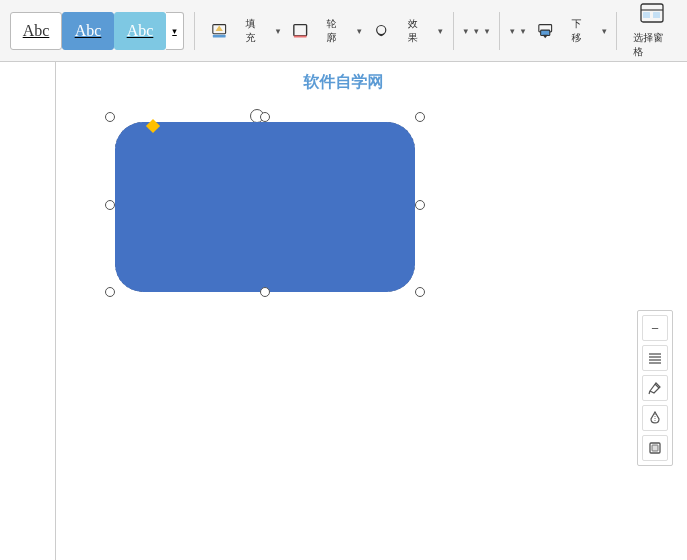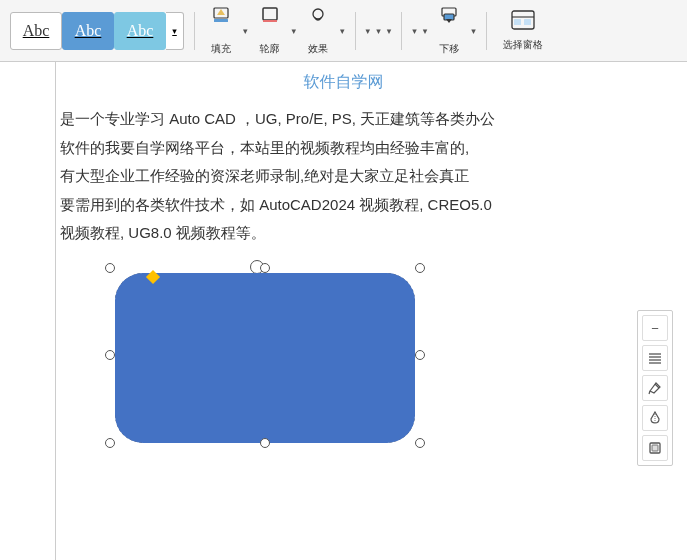--- a/index.html
+++ b/index.html
@@ -65,21 +65,21 @@
 
     .toolbar-sep {
       width: 1px;
       height: 38px;
       background: #ccc;
       margin: 0 4px;
     }
 
     .tool-icon {
       display: flex;
-      flex-direction: column;
+      flex-direction: row;
       align-items: center;
       justify-content: center;
       cursor: pointer;
       padding: 2px 6px;
       font-size: 10px;
       color: #333;
       gap: 18px;
     }
 
     .tool-icon svg {
@@ -114,22 +114,22 @@
     
     .content {
       padding: 10px 60px;
       position: relative;
     }
 
     .doc-title {
       text-align: center;
       color: #5b9bd5;
       font-size: 16px;
-      margin-bottom: 12px;
-      font-weight: normal;
+      margin-bottom: 24px;
+      font-weight: bold;
     }
 
     .doc-text {
       font-size: 15px;
       line-height: 1.9;
       color: #333;
       text-align: justify;
     }
 
     
@@ -323,27 +323,20 @@
       <rect x="14" y="10" width="7" height="6" rx="0.5" fill="#c5e0f5"></rect>
     </svg>
     <span style="font-size:10px;color:#333;">选择窗格</span>
   </div>
 </div>
 
 <div class="left-margin-line"></div>
 
 <div class="content">
   <div class="doc-title">软件自学网</div>
-  <div class="doc-text">
-    是一个专业学习 Auto  CAD ，UG, Pro/E, PS, 天正建筑等各类办公<br>
-    软件的我要自学网络平台，本站里的视频教程均由经验丰富的,<br>
-    有大型企业工作经验的资深老师录制,绝对是大家立足社会真正<br>
-    要需用到的各类软件技术，如 AutoCAD2024 视频教程, CREO5.0<br>
-    视频教程, UG8.0 视频教程等。
-  </div>
 
   <div class="shape-container">
 
     <div style="position:absolute; left:190px; top:-8px;">
       <div class="anchor-circle"></div>
     </div>
 
     <div class="rounded-rect-wrap">
 
       <div class="selection-border"></div>

